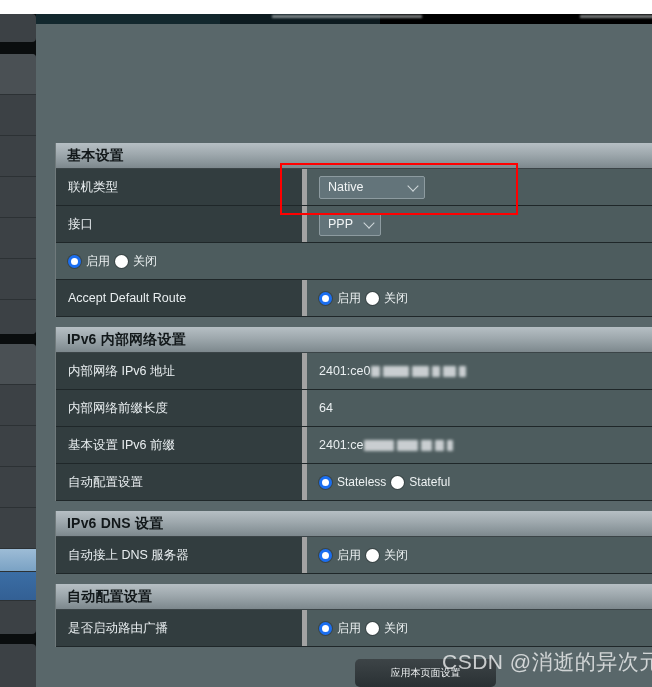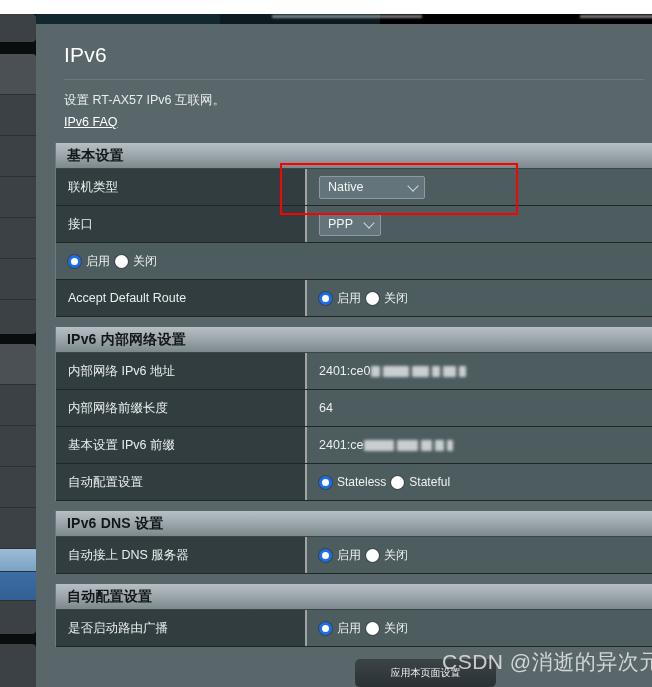--- a/index.html
+++ b/index.html
@@ -145,21 +145,21 @@
     height: 37px;
     border-bottom: 1px solid #1f2729;
     background: #4d5c5e;
     box-sizing: border-box;
   }
   .row:last-child { border-bottom: 1px solid #1f2729; }
   .row-label {
     width: 251px;
     flex: 0 0 251px;
     background: #323d3f;
-    border-right: 2px solid #a3a3a3;
+    border-right: 5px solid #a3a3a3;
     display: flex;
     align-items: center;
     padding-left: 12px;
     box-sizing: border-box;
     color: #e9eef0;
     font-size: 12.5px;
   }
   .row-value {
     flex: 1 1 auto;
     display: flex;
@@ -304,26 +304,20 @@
       <div class="side-item accent" style="height:28px;"></div>
     </div>
     <div class="side-group" style="top:630px;height:57px;">
       <div class="side-item" style="height:57px;border-bottom:none;"></div>
     </div>
   </div>
 
   <div class="panel">
     <div class="panel-inner">
 
-      <div class="page-head">
-        <div class="page-title">IPv6</div>
-        <div class="head-rule"></div>
-        <div class="page-desc">设置 RT-AX57 IPv6 互联网。</div>
-        <a class="faq-link">IPv6 FAQ</a>
-      </div>
 
       <div class="table" style="top:119px;">
         <div class="sec-head">
           <span class="sec-head-text">基本设置</span>
         </div>
 
         <div class="row">
           <div class="row-label">联机类型</div>
           <div class="row-value">
             <div class="select wide">

